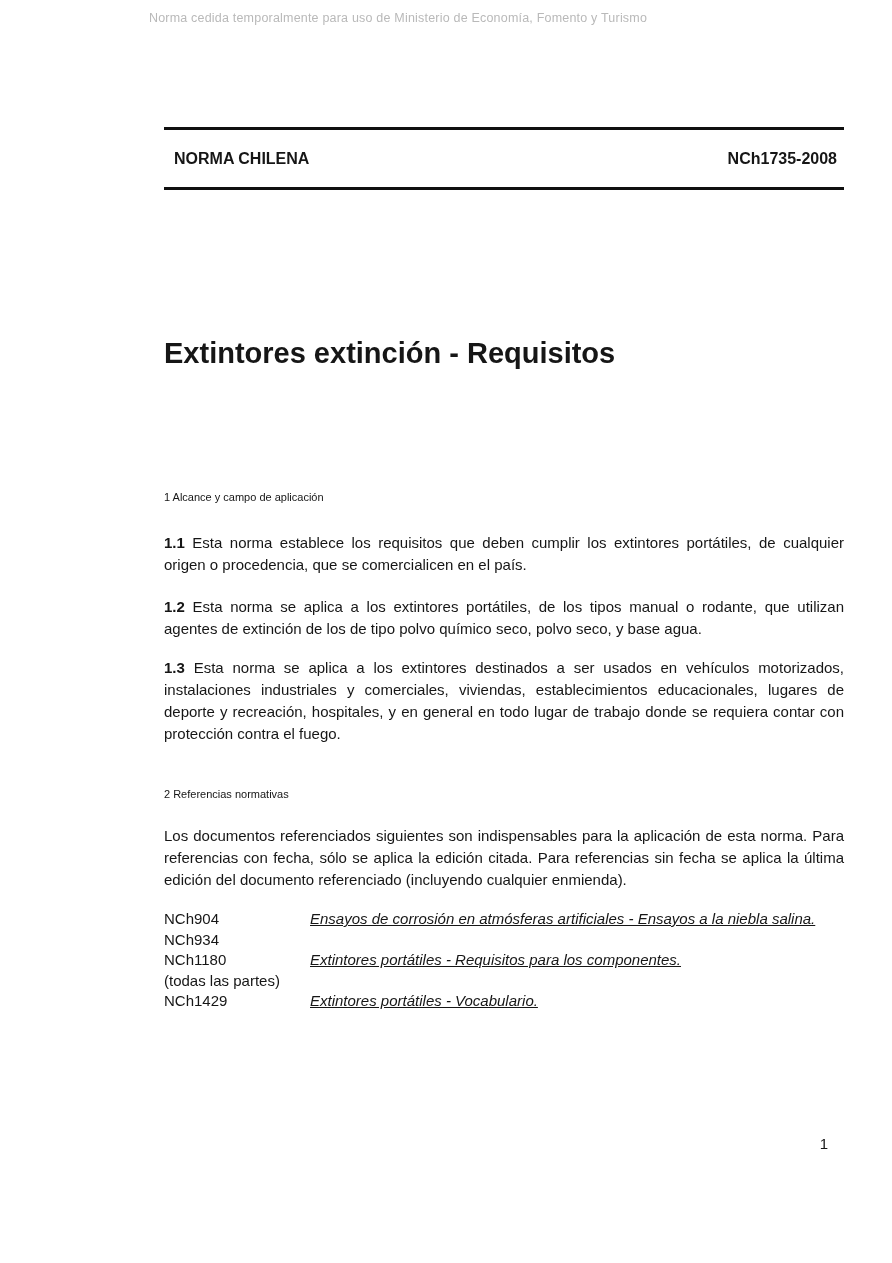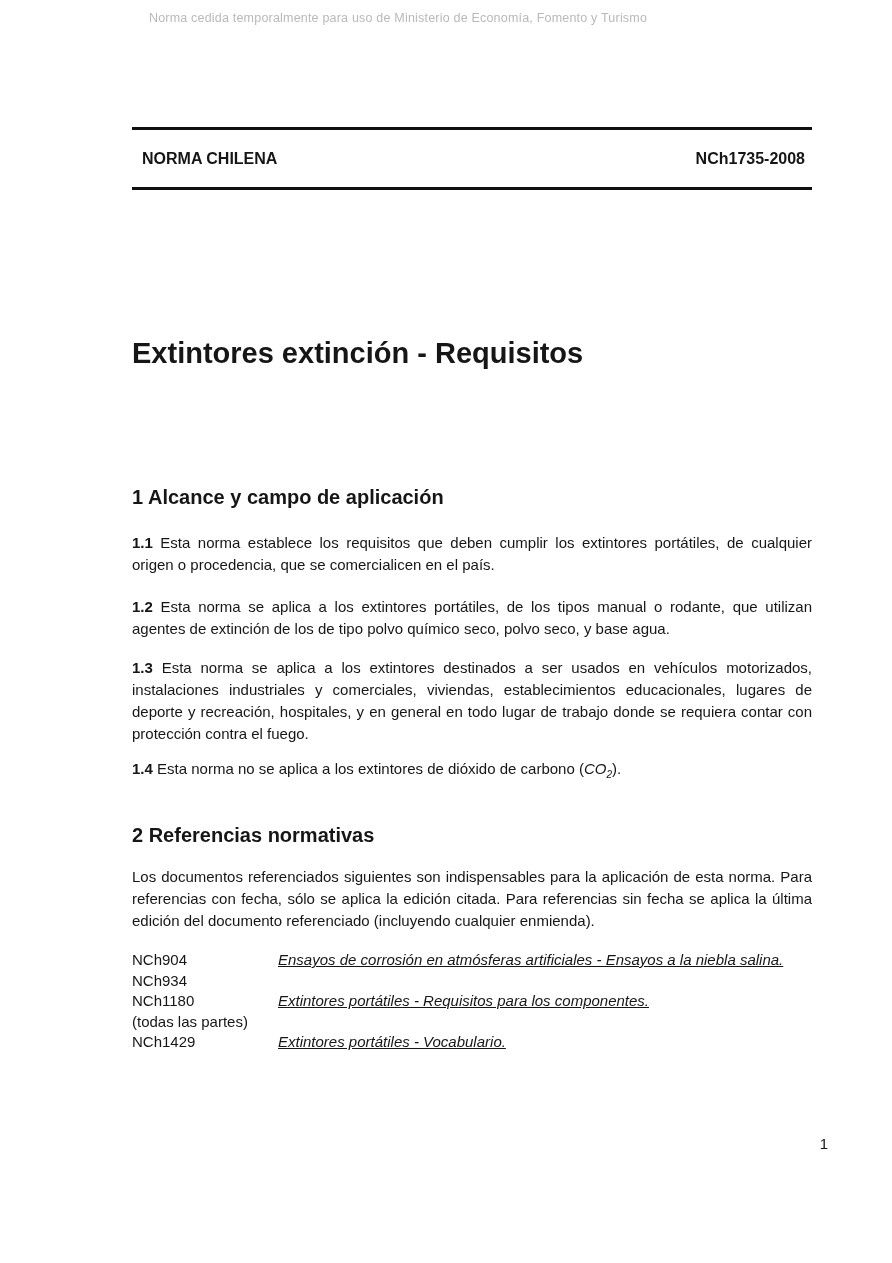--- a/index.html
+++ b/index.html
@@ -18,21 +18,21 @@
     top: 11px;
     left: 0;
     width: 796px;
     text-align: center;
     font-size: 12.5px;
     color: #b9b9b9;
     letter-spacing: 0.2px;
   }
   .content {
     position: absolute;
-    left: 132px;
+    left: 164px;
     top: 0;
     width: 680px;
   }
   .doc-header { margin-top: 127px; }
   .rule { height: 3px; background: #101010; }
   .header-row {
     display: flex;
     justify-content: space-between;
     align-items: center;
     height: 57px;
@@ -41,23 +41,23 @@
     font-size: 16px;
   }
   .doc-title {
     margin: 148px 0 0 0;
     font-size: 29px;
     line-height: 31px;
     font-weight: 700;
   }
   .section-heading {
     margin: 0;
-    font-size: 20px;
+    font-size: 11px;
     line-height: 18px;
-    font-weight: 700;
+    font-weight: 400;
   }
   .sec1-heading { margin-top: 119px; }
   .sec2-heading { margin-top: 40px; }
   p.body-para {
     margin: 20px 0 0 0;
     font-size: 15px;
     line-height: 22px;
     text-align: justify;
   }
   p.first-para { margin-top: 26px; }
@@ -111,21 +111,20 @@
 
     <div>
       <h2 class="section-heading sec1-heading">1 Alcance y campo de aplicación</h2>
 
       <p class="body-para first-para"><span class="para-num">1.1</span> <span>Esta norma establece los requisitos que deben cumplir los extintores portátiles, de cualquier origen o procedencia, que se comercialicen en el país.</span></p>
 
       <p class="body-para"><span class="para-num">1.2</span> <span>Esta norma se aplica a los extintores portátiles, de los tipos manual o rodante, que utilizan agentes de extinción de los de tipo polvo químico seco, polvo seco, y base agua.</span></p>
 
       <p class="body-para para-3"><span class="para-num">1.3</span> <span>Esta norma se aplica a los extintores destinados a ser usados en vehículos motorizados, instalaciones industriales y comerciales, viviendas, establecimientos educacionales, lugares de deporte y recreación, hospitales, y en general en todo lugar de trabajo donde se requiera contar con protección contra el fuego.</span></p>
 
-      <p class="body-para para-4"><span class="para-num">1.4</span> <span>Esta norma no se aplica a los extintores de dióxido de carbono (</span><span class="formula">CO</span><sub class="formula-sub">2</sub><span>).</span></p>
     </div>
 
     <div>
       <h2 class="section-heading sec2-heading">2 Referencias normativas</h2>
 
       <p class="body-para intro-para">Los documentos referenciados siguientes son indispensables para la aplicación de esta norma. Para referencias con fecha, sólo se aplica la edición citada. Para referencias sin fecha se aplica la última edición del documento referenciado (incluyendo cualquier enmienda).</p>
 
       <div class="ref-table">
         <div class="ref-row">
           <div>

